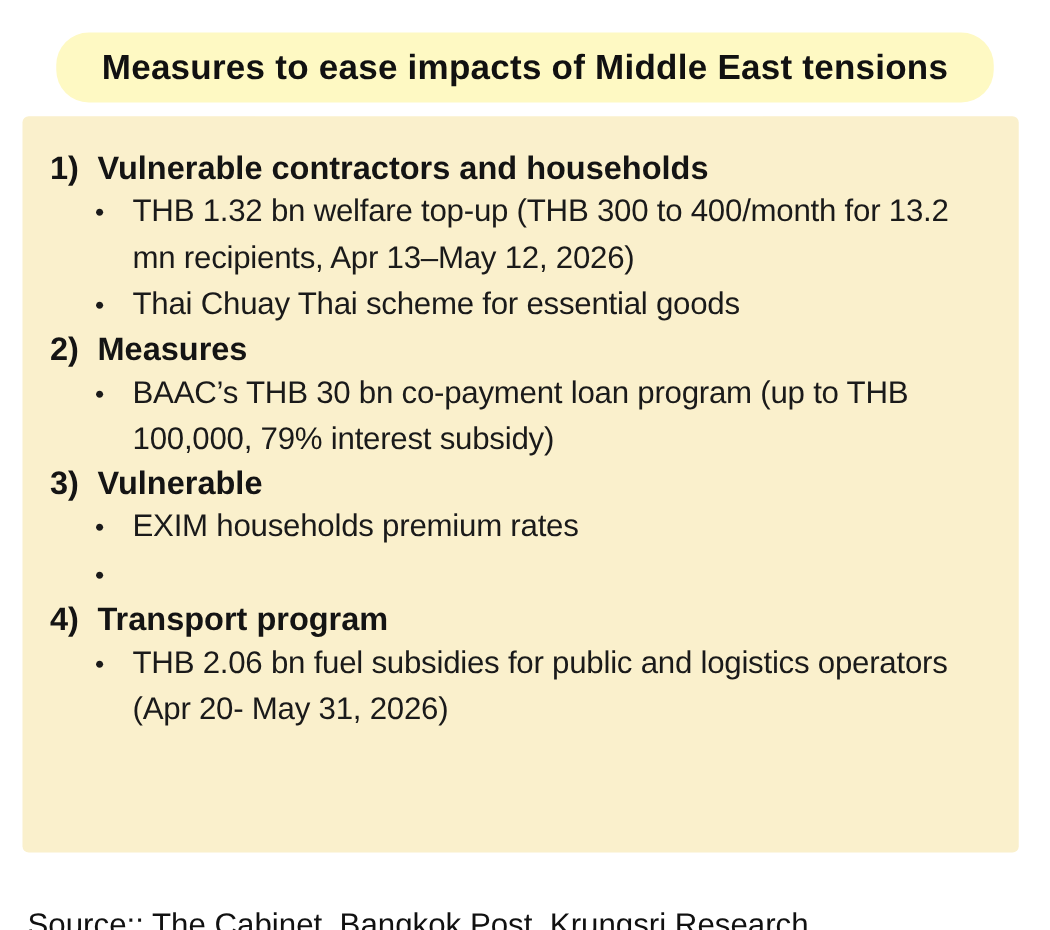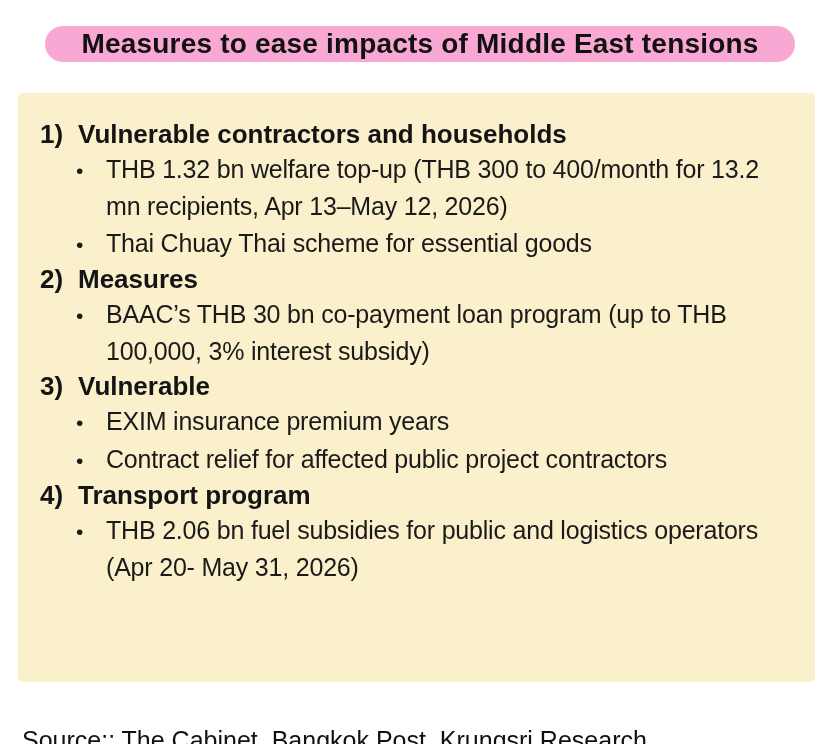--- a/index.html
+++ b/index.html
@@ -16,22 +16,22 @@
     position: relative;
     width: 840px;
     height: 744px;
     background: #ffffff;
   }
   .title-pill {
     position: absolute;
     left: 45px;
     top: 26px;
     width: 750px;
-    height: 36px;
-    background: #f9a8d4;
+    height: 56px;
+    background: #fef9c3;
     border-radius: 26px;
     display: flex;
     align-items: center;
     justify-content: center;
     box-sizing: border-box;
   }
   .title-pill .title-text {
     font-size: 28px;
     font-weight: bold;
     letter-spacing: 0.2px;
@@ -115,36 +115,35 @@
       </div>
     </div>
 
     <div class="section">
       <div class="section-heading">
         <span class="section-number">2)</span>
         <span class="section-title">Measures</span>
       </div>
       <div class="bullet">
         <span class="dot"></span>
-        <span class="bullet-text">BAAC’s THB 30 bn co-payment loan program (up to THB 100,000, 3% interest subsidy)</span>
+        <span class="bullet-text">BAAC’s THB 30 bn co-payment loan program (up to THB 100,000, 79% interest subsidy)</span>
       </div>
     </div>
 
     <div class="section">
       <div class="section-heading">
         <span class="section-number">3)</span>
         <span class="section-title">Vulnerable</span>
       </div>
       <div class="bullet">
         <span class="dot"></span>
-        <span class="bullet-text">EXIM insurance premium years</span>
+        <span class="bullet-text">EXIM households premium rates</span>
       </div>
       <div class="bullet">
         <span class="dot"></span>
-        <span class="bullet-text">Contract relief for affected public project contractors</span>
       </div>
     </div>
 
     <div class="section">
       <div class="section-heading">
         <span class="section-number">4)</span>
         <span class="section-title">Transport program</span>
       </div>
       <div class="bullet">
         <span class="dot"></span>

